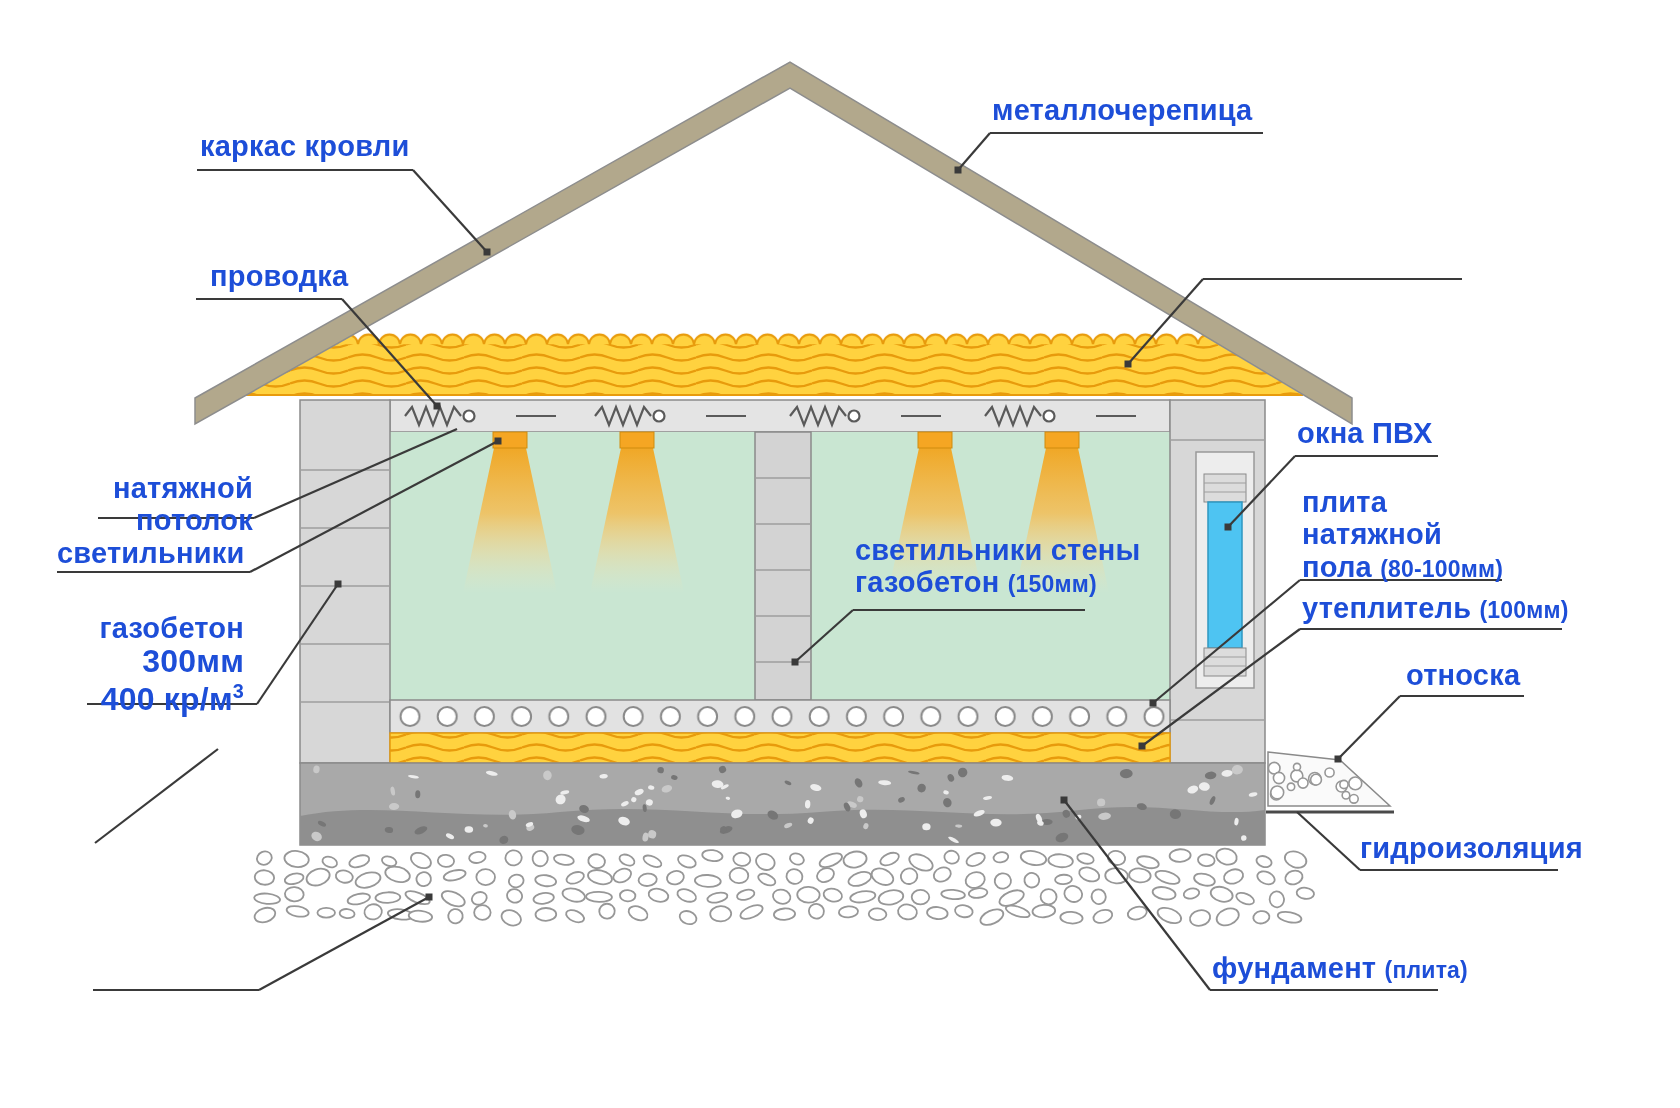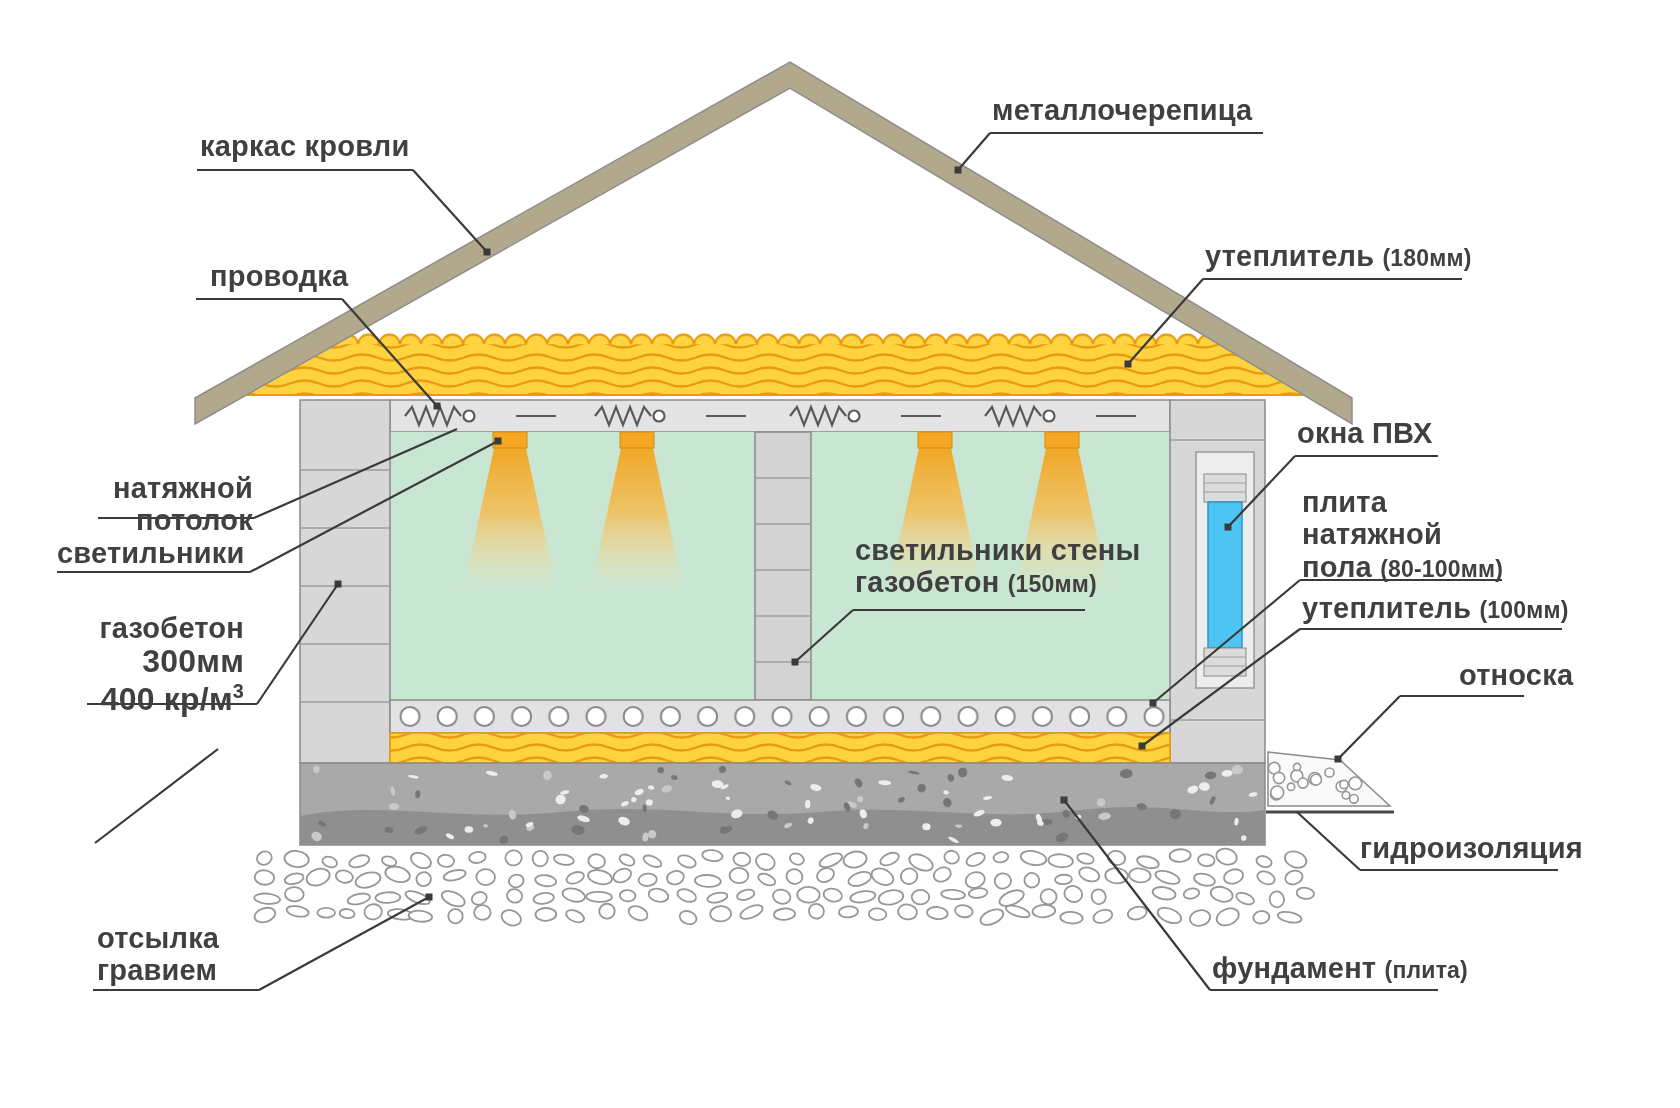--- a/index.html
+++ b/index.html
@@ -1,19 +1,19 @@
 <!DOCTYPE html>
 <html><head>
 <meta charset="utf-8">
 <style>
   * { margin:0; padding:0; box-sizing:border-box; }
   html,body { background:#ffffff; font-family:"Liberation Sans", sans-serif; }
   .stage { position:relative; width:1680px; height:1108px; background:#fff; overflow:hidden; color:#3a3a3a; }
   .stage svg { position:absolute; left:0; top:0; }
-  .label { position:absolute; font-size:29px; font-weight:700; color:#404040; line-height:1.12; white-space:nowrap; letter-spacing:.2px; }
+  .label { position:absolute; font-size:29px; font-weight:700; color:#1d4ed8; line-height:1.12; white-space:nowrap; letter-spacing:.2px; }
   .label .note { font-size:23px; font-weight:700; }
   .label .small { font-size:32px; }
   .ta-right { text-align:right; }
   sup { font-size:.62em; }
 </style>
 </head>
 <body>
 
 <div class="stage">
 
@@ -437,24 +437,20 @@
     <rect x="1060.5" y="796.5" width="7" height="7"></rect>
   </g>
 </svg>
 
 <div class="label" style="left:200px;top:130px">каркас кровли</div>
 
 <div class="label" style="left:992px;top:94px">металлочерепица</div>
 
 <div class="label" style="left:210px;top:260px">проводка</div>
 
-<div class="label" style="left:1205px;top:240px">
-  <span>утеплитель</span>
-  <span class="note">(180мм)</span>
-</div>
 
 <div class="label ta-right" style="left:60px;top:472px;width:193px">
   <div>натяжной</div>
   <div>потолок</div>
 </div>
 
 <div class="label" style="left:57px;top:537px">светильники</div>
 
 <div class="label" style="left:1297px;top:417px">окна ПВХ</div>
 
@@ -481,27 +477,23 @@
 </div>
 
 <div class="label ta-right" style="left:88px;top:612px;width:156px">
   <div>газобетон</div>
   <div class="small">300мм</div>
   <div class="small">
     <span>400 кр/м</span><sup>3</sup>
   </div>
 </div>
 
-<div class="label" style="left:1459px;top:659px">относка</div>
+<div class="label" style="left:1406px;top:659px">относка</div>
 
 <div class="label" style="left:1360px;top:832px">гидроизоляция</div>
 
-<div class="label" style="left:97px;top:922px">
-  <div>отсылка</div>
-  <div>гравием</div>
-</div>
 
 <div class="label" style="left:1212px;top:952px">
   <span>фундамент</span>
   <span class="note">(плита)</span>
 </div>
 
 </div>
 
 </body></html>

